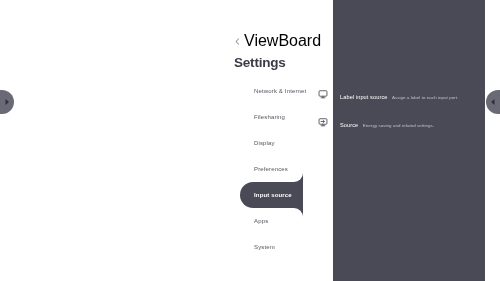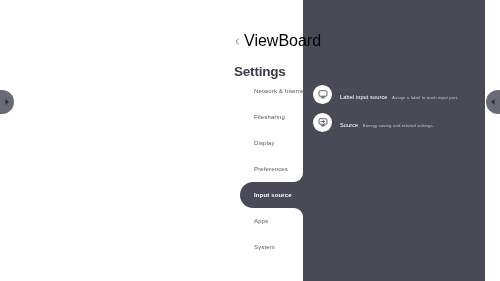--- a/index.html
+++ b/index.html
@@ -26,20 +26,21 @@
   }
 
   
   #settings-pane {
     position: absolute;
     left: 0;
     top: 0;
     width: 303px;
     height: 281px;
     background: #ffffff;
+    padding-left: 30px;
   }
 
   #settings-header {
     position: absolute;
     left: 234px;
     top: 36px;
     width: 70px;
   }
 
   #back-row {
@@ -49,21 +50,21 @@
     height: 10px;
   }
   #back-chevron {
     width: 7px;
     height: 7px;
     flex: 0 0 auto;
     display: block;
   }
 
   #page-title {
-    margin-top: 18px;
+    margin-top: 9px;
     font-size: 13.5px;
     font-weight: bold;
     color: #3b3b47;
     letter-spacing: -0.2px;
     line-height: 16px;
     white-space: nowrap;
   }
 
   
   #menu-list {

